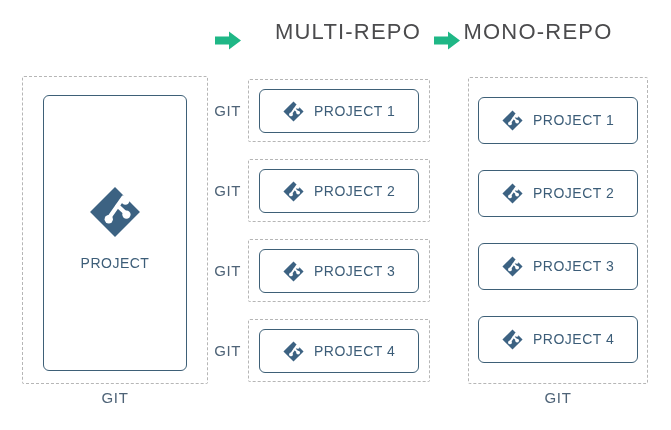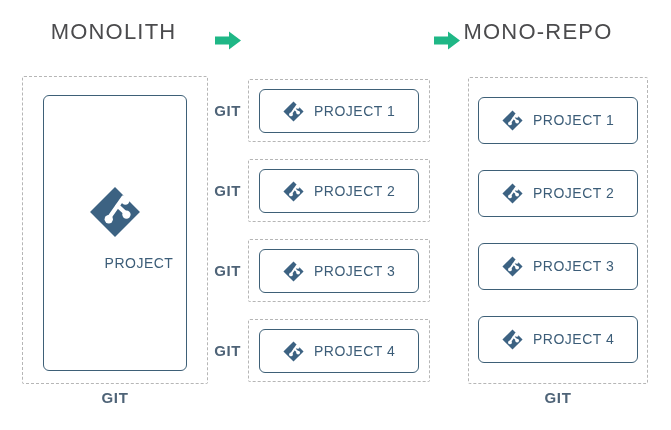--- a/index.html
+++ b/index.html
@@ -71,21 +71,21 @@
     box-sizing: border-box;
     border: 1.6px solid #3e6077;
     border-radius: 6px;
     background: #ffffff;
   }
 
   
   .git-label {
     position: absolute;
     font-size: 15px;
-    font-weight: bold;
+    font-weight: normal;
     letter-spacing: 0.6px;
     color: #4e6377;
     white-space: nowrap;
   }
   .git-label.center { text-align: center; }
   .git-label.right  { text-align: right; }
 
   
   .proj-label {
     position: absolute;
@@ -105,28 +105,28 @@
     display: block;
   }
   .git-icon svg { display: block; width: 100%; height: 100%; }
 </style>
 </head>
 <body>
 
 <div id="stage">
 
   <div class="header-row">
-    <div class="col-title" id="title-monolith">MONOLITH</div>
 
     <div class="arrow" id="arrow-1">
       <svg viewBox="0 0 26 19" xmlns="http://www.w3.org/2000/svg">
         <path d="M0,5.4 L14,5.4 L14,0.6 L26,9.5 L14,18.4 L14,13.6 L0,13.6 Z" fill="#1fb786"></path>
       </svg>
     </div>
 
+    <div class="col-title" id="title-multirepo">MULTI-REPO</div>
 
     <div class="arrow" id="arrow-2">
       <svg viewBox="0 0 26 19" xmlns="http://www.w3.org/2000/svg">
         <path d="M0,5.4 L14,5.4 L14,0.6 L26,9.5 L14,18.4 L14,13.6 L0,13.6 Z" fill="#1fb786"></path>
       </svg>
     </div>
 
     <div class="col-title" id="title-monorepo">MONO-REPO</div>
   </div>
 
@@ -140,21 +140,21 @@
       <g fill="none" stroke="#ffffff" stroke-width="8" stroke-linecap="round">
         <path d="M38 62 L66 22"></path>
         <path d="M55 38 L70 52"></path>
       </g>
       <circle cx="38" cy="64" r="8" fill="#ffffff"></circle>
       <circle cx="70" cy="28" r="8" fill="#ffffff"></circle>
       <circle cx="72" cy="55" r="8" fill="#ffffff"></circle>
     </svg>
   </div>
 
-  <div class="proj-label big" style="left:43px; top:255px; width:144px;padding-left:24px;">PROJECT</div>
+  <div class="proj-label big" style="left:43px; top:255px; width:144px;">PROJECT</div>
 
   <div class="git-label center" style="left:22px; top:389px; width:186px;">GIT</div>
 
   <div class="git-label right" style="left:205px; top:102px; width:36px;">GIT</div>
   <div class="dashed-box" style="left:248px; top:79px; width:182px; height:63px;"></div>
   <div class="solid-box" style="left:259px; top:89px; width:160px; height:44px;"></div>
   <div class="git-icon" style="left:283px; top:101px; width:21px; height:21px;">
     <svg viewBox="0 0 100 100" xmlns="http://www.w3.org/2000/svg">
       <path d="M50 2 L98 50 L50 98 L2 50 Z" fill="#3c6282"></path>
       <g fill="none" stroke="#ffffff" stroke-width="9" stroke-linecap="round">

